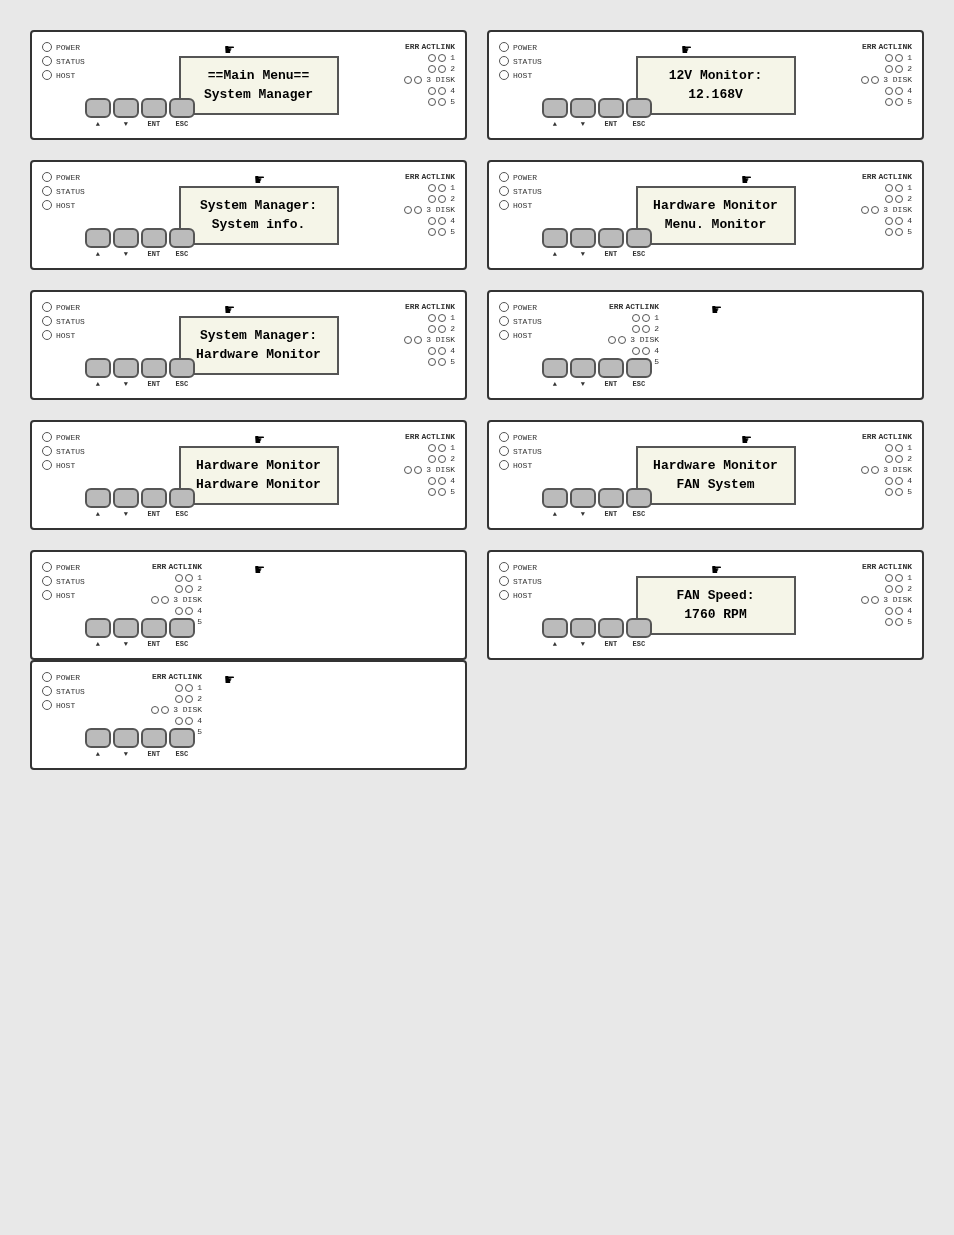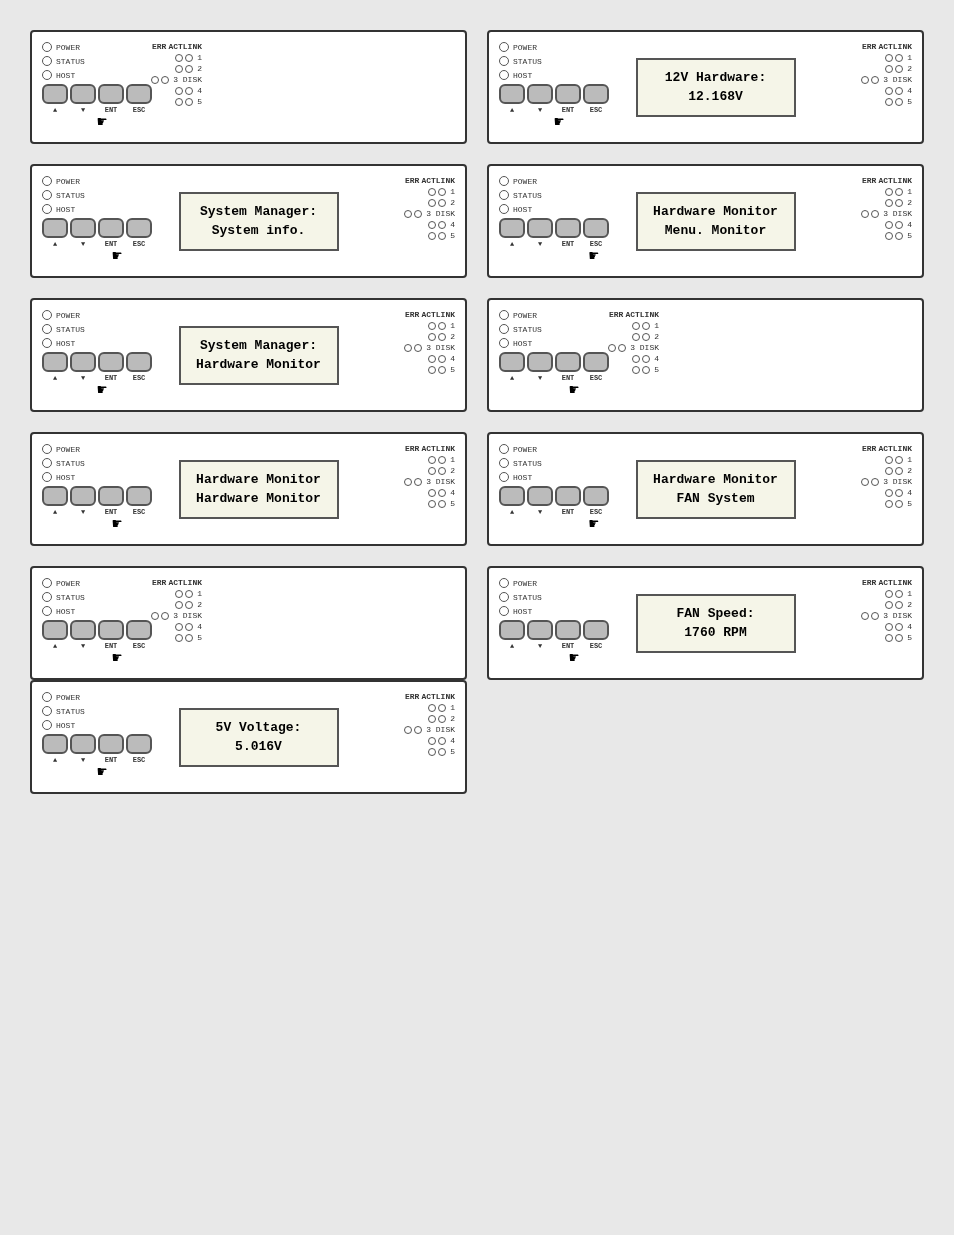--- a/index.html
+++ b/index.html
@@ -24,21 +24,20 @@
       padding: 10px;
       display: flex;
       flex-direction: row;
       align-items: stretch;
       min-height: 110px;
       position: relative;
     }
 
     .panel-left {
       display: flex;
-      flex-direction: column;
       justify-content: space-between;
       width: 90px;
       flex-shrink: 0;
     }
 
     .leds {
       display: flex;
       flex-direction: column;
       gap: 4px;
       font-size: 9px;
@@ -197,20 +196,26 @@
             <div class="btn" style="background: rgb(187, 187, 187); border-radius: 6px; width: 26px; height: 20px; border: 2px solid rgb(85, 85, 85);"></div>
             <div class="btn-label">ENT</div>
           </div>
           <div class="btn-group">
             <div class="btn" style="background: rgb(187, 187, 187); border-radius: 6px; width: 26px; height: 20px; border: 2px solid rgb(85, 85, 85);"></div>
             <div class="btn-label">ESC</div>
           </div>
         </div>
         <div style="text-align: center; font-size: 16px; margin-top: -2px; padding-left: 30px;">☛</div>
       </div>
+      <div class="panel-center">
+        <div class="display-box">
+          <div>==Main Menu==</div>
+          <div>System Manager</div>
+        </div>
+      </div>
       <div class="panel-right">
         <div class="err-actlink-header">
           <span>ERR</span>
           <span>ACTLINK</span>
         </div>
         <div class="disk-indicators">
           <div class="disk-row">
             <div class="disk-led-pair">
               <span class="disk-led"></span>
               <span class="disk-led"></span>
@@ -279,21 +284,21 @@
           </div>
           <div class="btn-group">
             <div class="btn" style="background: rgb(187, 187, 187); border-radius: 6px; width: 26px; height: 20px; border: 2px solid rgb(85, 85, 85);"></div>
             <div class="btn-label">ESC</div>
           </div>
         </div>
         <div style="text-align: center; font-size: 16px; margin-top: -2px; padding-left: 30px;">☛</div>
       </div>
       <div class="panel-center">
         <div class="display-box">
-          <div>12V Hardware:</div>
+          <div>12V Monitor:</div>
           <div>12.168V</div>
         </div>
       </div>
       <div class="panel-right">
         <div class="err-actlink-header">
           <span>ERR</span>
           <span>ACTLINK</span>
         </div>
         <div class="disk-indicators">
           <div class="disk-row">
@@ -1041,26 +1046,20 @@
             <div class="btn" style="background: rgb(187, 187, 187); border-radius: 6px; width: 26px; height: 20px; border: 2px solid rgb(85, 85, 85);"></div>
             <div class="btn-label">ENT</div>
           </div>
           <div class="btn-group">
             <div class="btn" style="background: rgb(187, 187, 187); border-radius: 6px; width: 26px; height: 20px; border: 2px solid rgb(85, 85, 85);"></div>
             <div class="btn-label">ESC</div>
           </div>
         </div>
         <div style="text-align: center; font-size: 16px; margin-top: -2px; padding-left: 30px;">☛</div>
       </div>
-      <div class="panel-center">
-        <div class="display-box">
-          <div>5V Voltage:</div>
-          <div>5.016V</div>
-        </div>
-      </div>
       <div class="panel-right">
         <div class="err-actlink-header">
           <span>ERR</span>
           <span>ACTLINK</span>
         </div>
         <div class="disk-indicators">
           <div class="disk-row">
             <div class="disk-led-pair">
               <span class="disk-led"></span>
               <span class="disk-led"></span>

